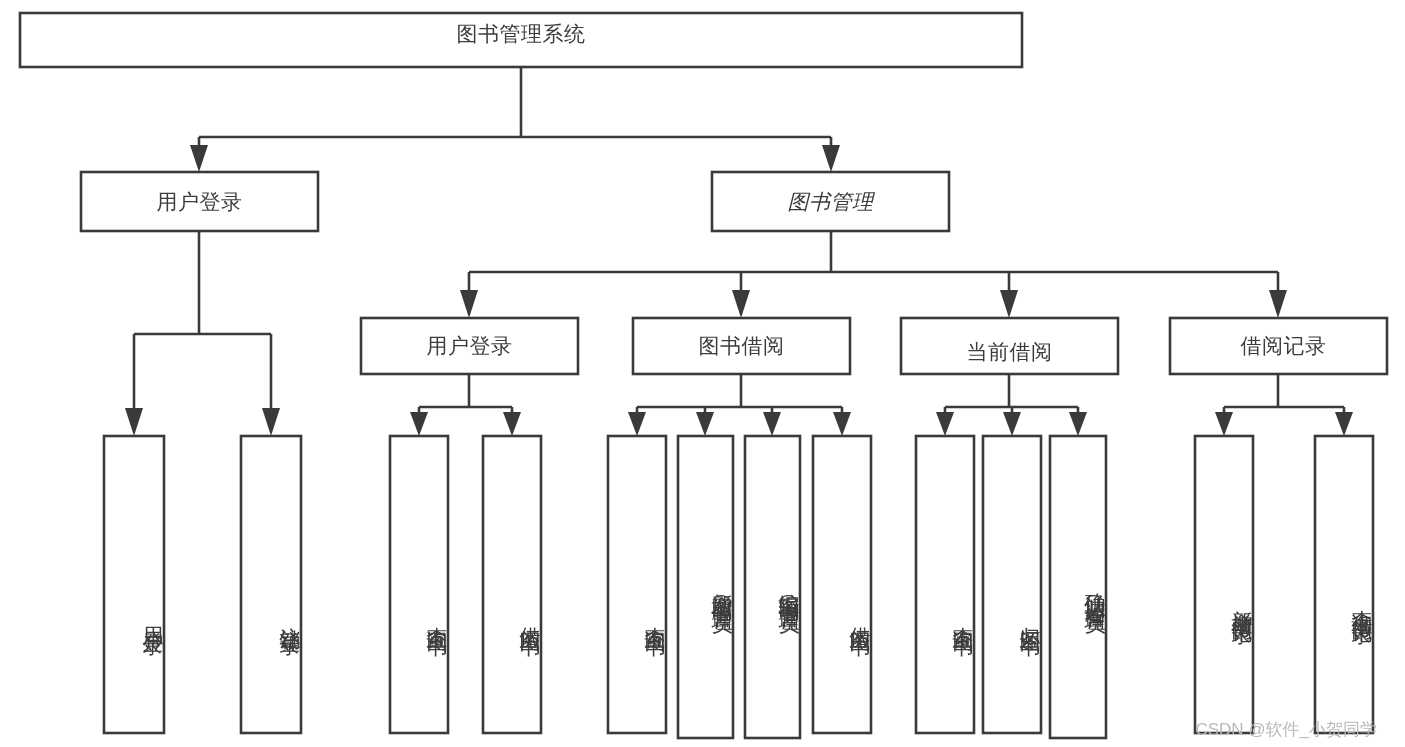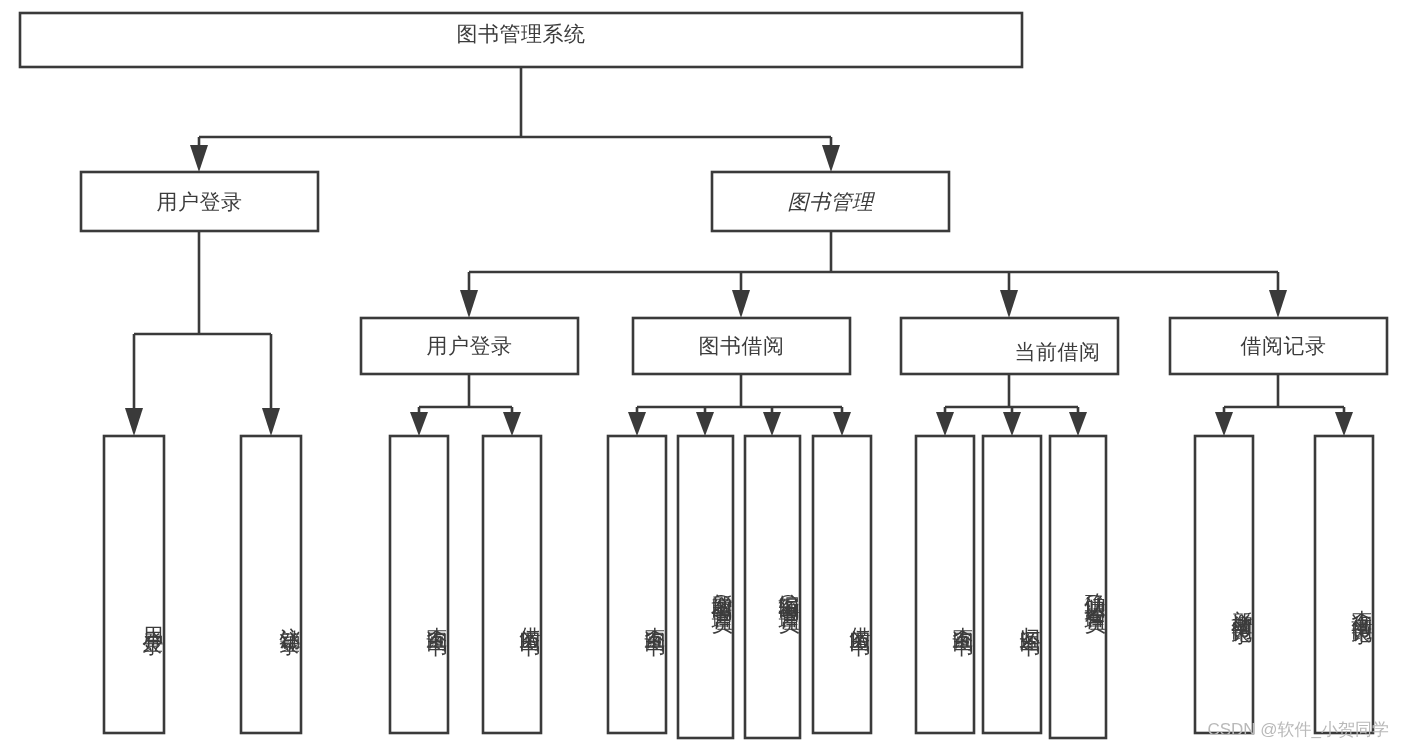--- a/index.html
+++ b/index.html
@@ -61,21 +61,21 @@
     font-size: 21px;
     writing-mode: vertical-rl;
     text-orientation: upright;
     letter-spacing: 3px;
     line-height: 1.0;
     white-space: nowrap;
     pointer-events: none;
   }
   .watermark {
     position: absolute;
-    right: 16px;
+    right: 28px;
     bottom: 6px;
     font-size: 17px;
     color: #b9b9b9;
     white-space: nowrap;
     pointer-events: none;
   }
 </style>
 </head>
 <body>
 
@@ -174,21 +174,21 @@
     </g>
   </svg>
 
   <div class="node-label-h" style="left:20px; top:7px; width:1002px; height:54px;">图书管理系统</div>
 
   <div class="node-label-h" style="left:81px; top:172px; width:237px; height:59px;">用户登录</div>
   <div class="node-label-h" style="left:712px; top:172px; width:237px; height:59px;font-style:italic;">图书管理</div>
 
   <div class="node-label-h" style="left:361px; top:318px; width:217px; height:56px;">用户登录</div>
   <div class="node-label-h" style="left:633px; top:318px; width:217px; height:56px;">图书借阅</div>
-  <div class="node-label-h" style="left:901px; top:318px; width:217px; height:68px;margin-left:48px;">当前借阅</div>
+  <div class="node-label-h" style="left:901px; top:318px; width:217px; height:68px;">当前借阅</div>
   <div class="node-label-h" style="left:1170px; top:318px; width:227px; height:56px;">借阅记录</div>
 
   <div class="node-label-v" style="left:104px; top:506px; width:60px; height:220px;">用户登录</div>
   <div class="node-label-v" style="left:241px; top:506px; width:60px; height:220px;">注销登录</div>
   <div class="node-label-v" style="left:390px; top:506px; width:58px; height:220px;">查询图书</div>
   <div class="node-label-v" style="left:483px; top:506px; width:58px; height:220px;">借阅图书</div>
   <div class="node-label-v" style="left:608px; top:506px; width:58px; height:220px;">查询图书</div>
   <div class="node-label-v" style="left:678px; top:444px; width:55px; height:290px;">新增图书（管理员）</div>
   <div class="node-label-v" style="left:745px; top:444px; width:55px; height:290px;">编辑图书（管理员）</div>
   <div class="node-label-v" style="left:813px; top:506px; width:58px; height:220px;">借阅图书</div>

